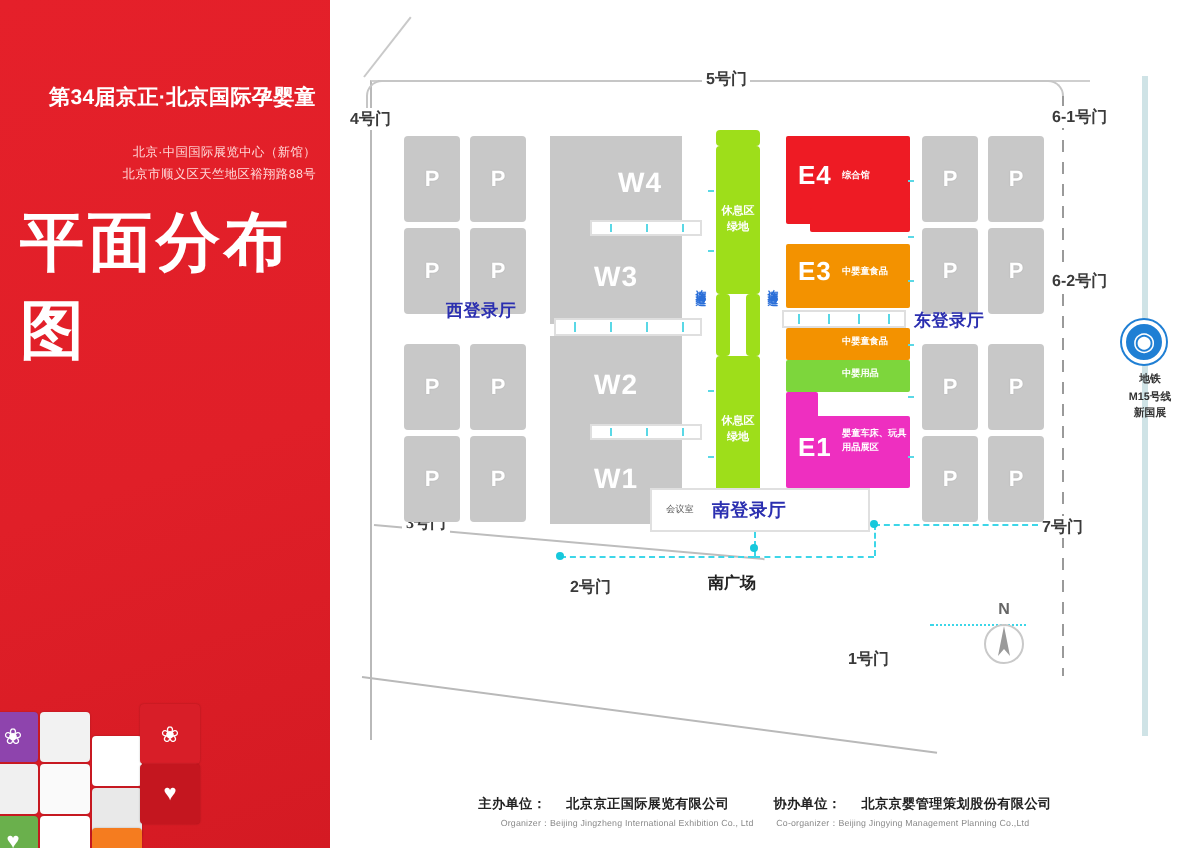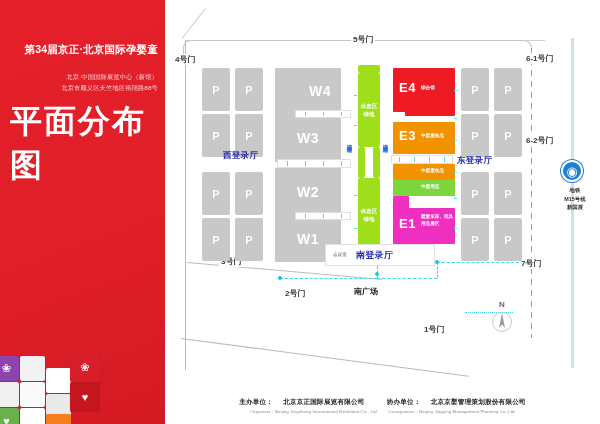--- a/index.html
+++ b/index.html
@@ -233,21 +233,21 @@
     <div class="road-right-curve"></div>
     <div class="road-right-vert"></div>
     <div class="road-bottom"></div>
     <div class="road-diag-tl"></div>
     <div class="road-mid"></div>
 
     <div class="gate" style="left:186px; top:34px;">5号门</div>
     <div class="gate" style="left:8px;   top:54px;">4号门</div>
     <div class="gate" style="left:359px; top:53px;">6-1号门</div>
     <div class="gate" style="left:359px; top:135px;">6-2号门</div>
-    <div class="gate" style="left:54px;  top:256px;">3号门</div>
+    <div class="gate" style="left:36px;  top:256px;font-family:Liberation Serif, serif;">3号门</div>
     <div class="gate" style="left:118px; top:288px;">2号门</div>
     <div class="gate" style="left:257px; top:324px;">1号门</div>
     <div class="gate" style="left:354px; top:258px;">7号门</div>
 
     <div class="pblock" style="left:37px;  top:68px;  width:28px; height:43px;">
         <span>P</span>
       </div>
     <div class="pblock" style="left:70px;  top:68px;  width:28px; height:43px;">
         <span>P</span>
       </div>

